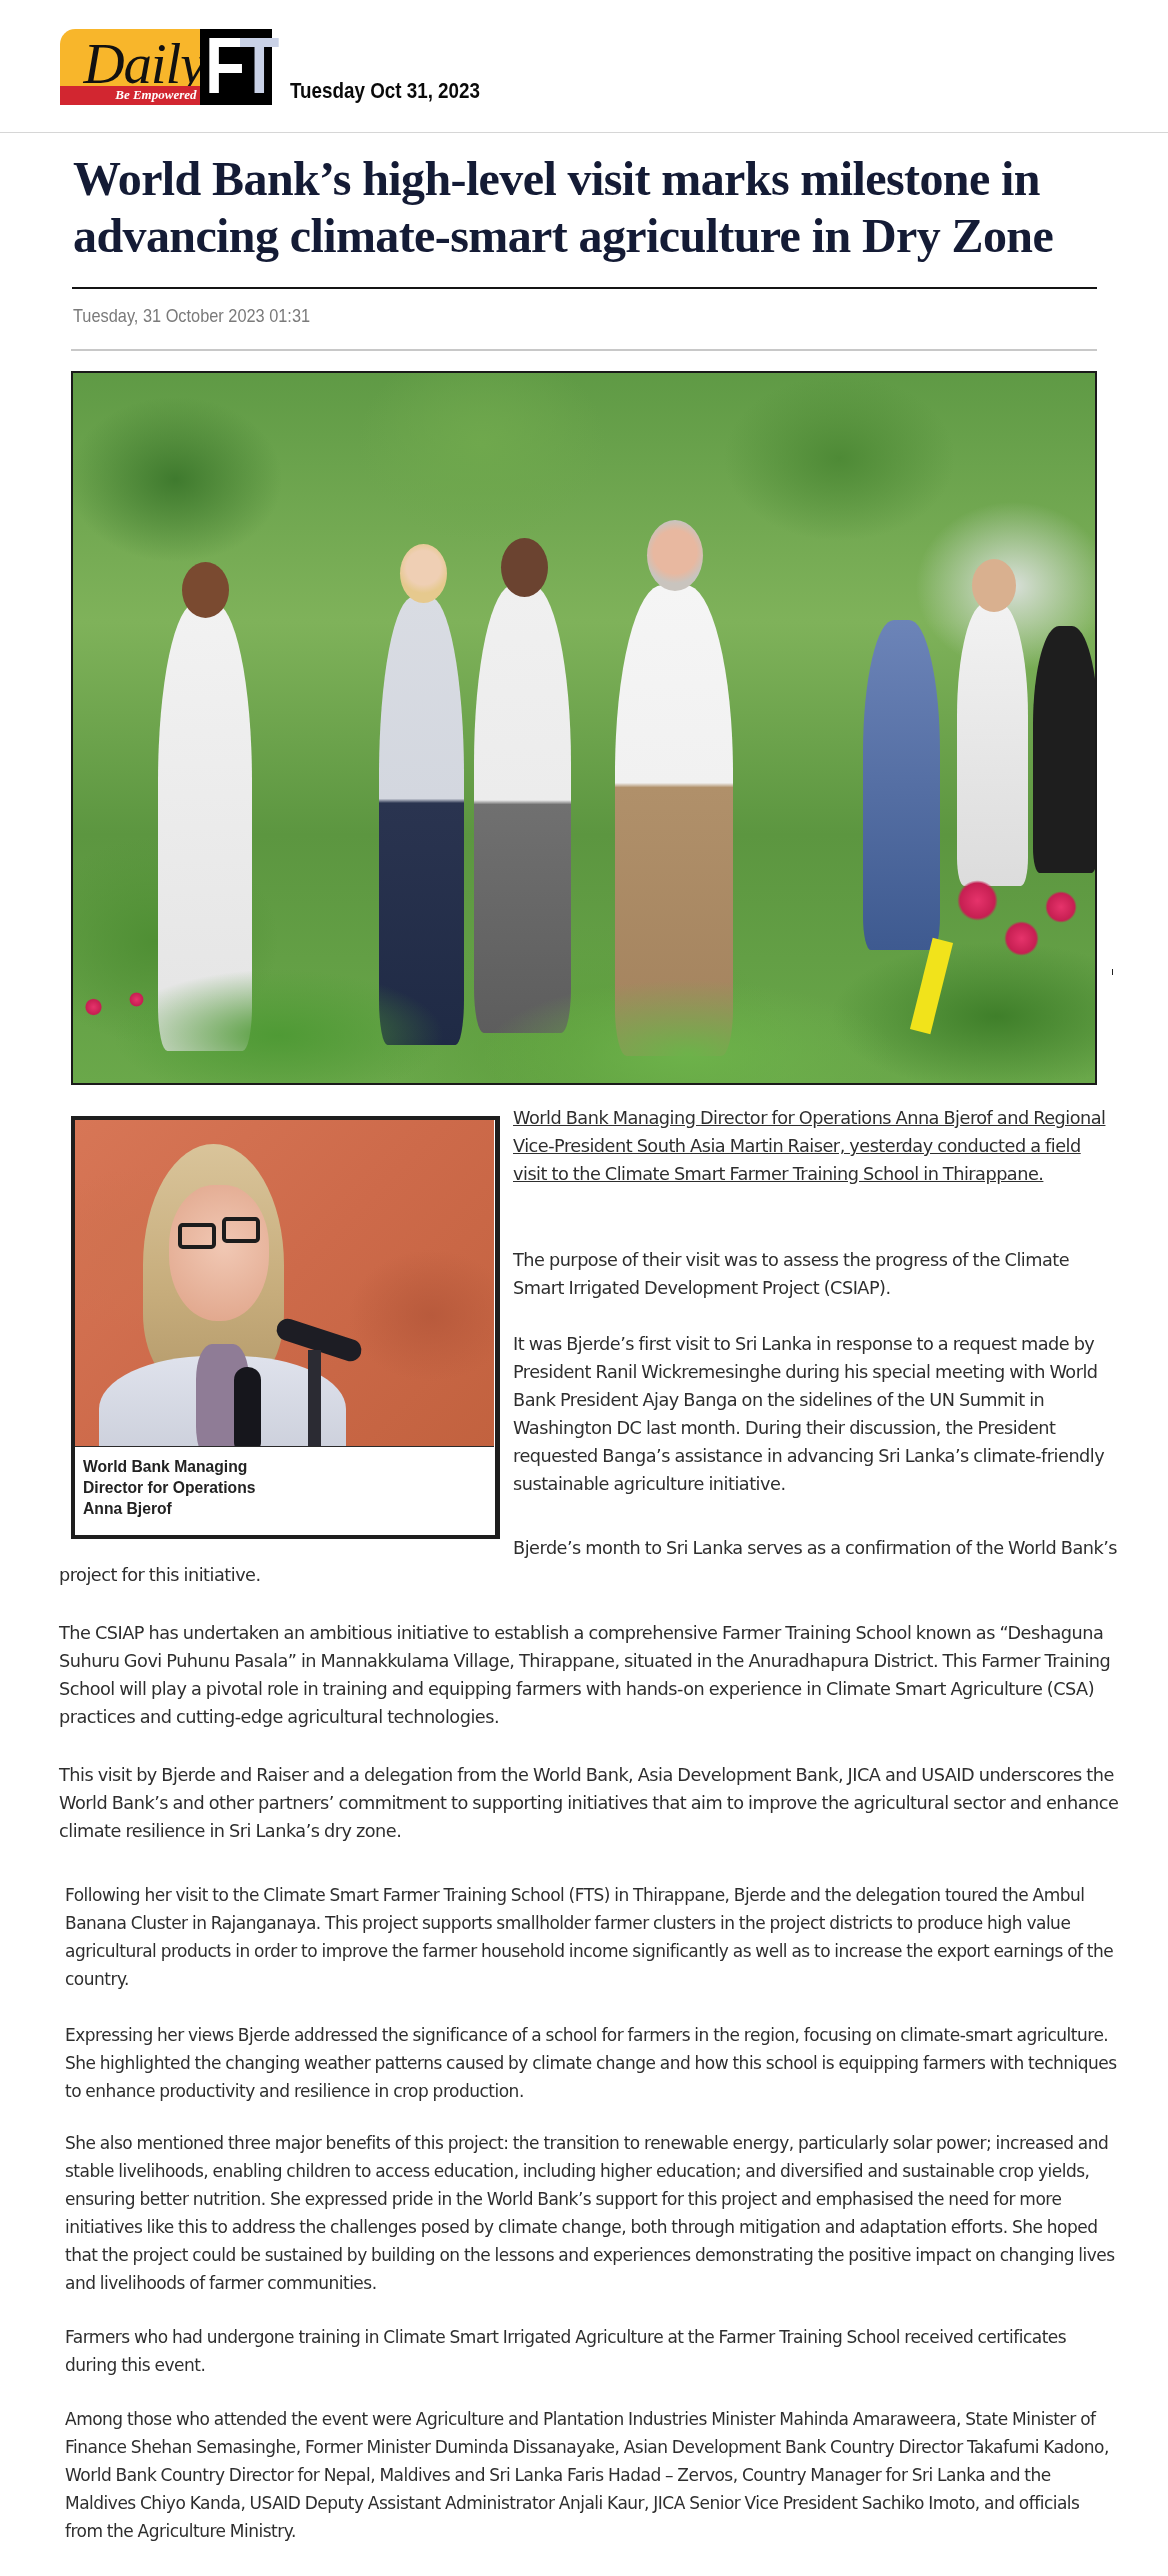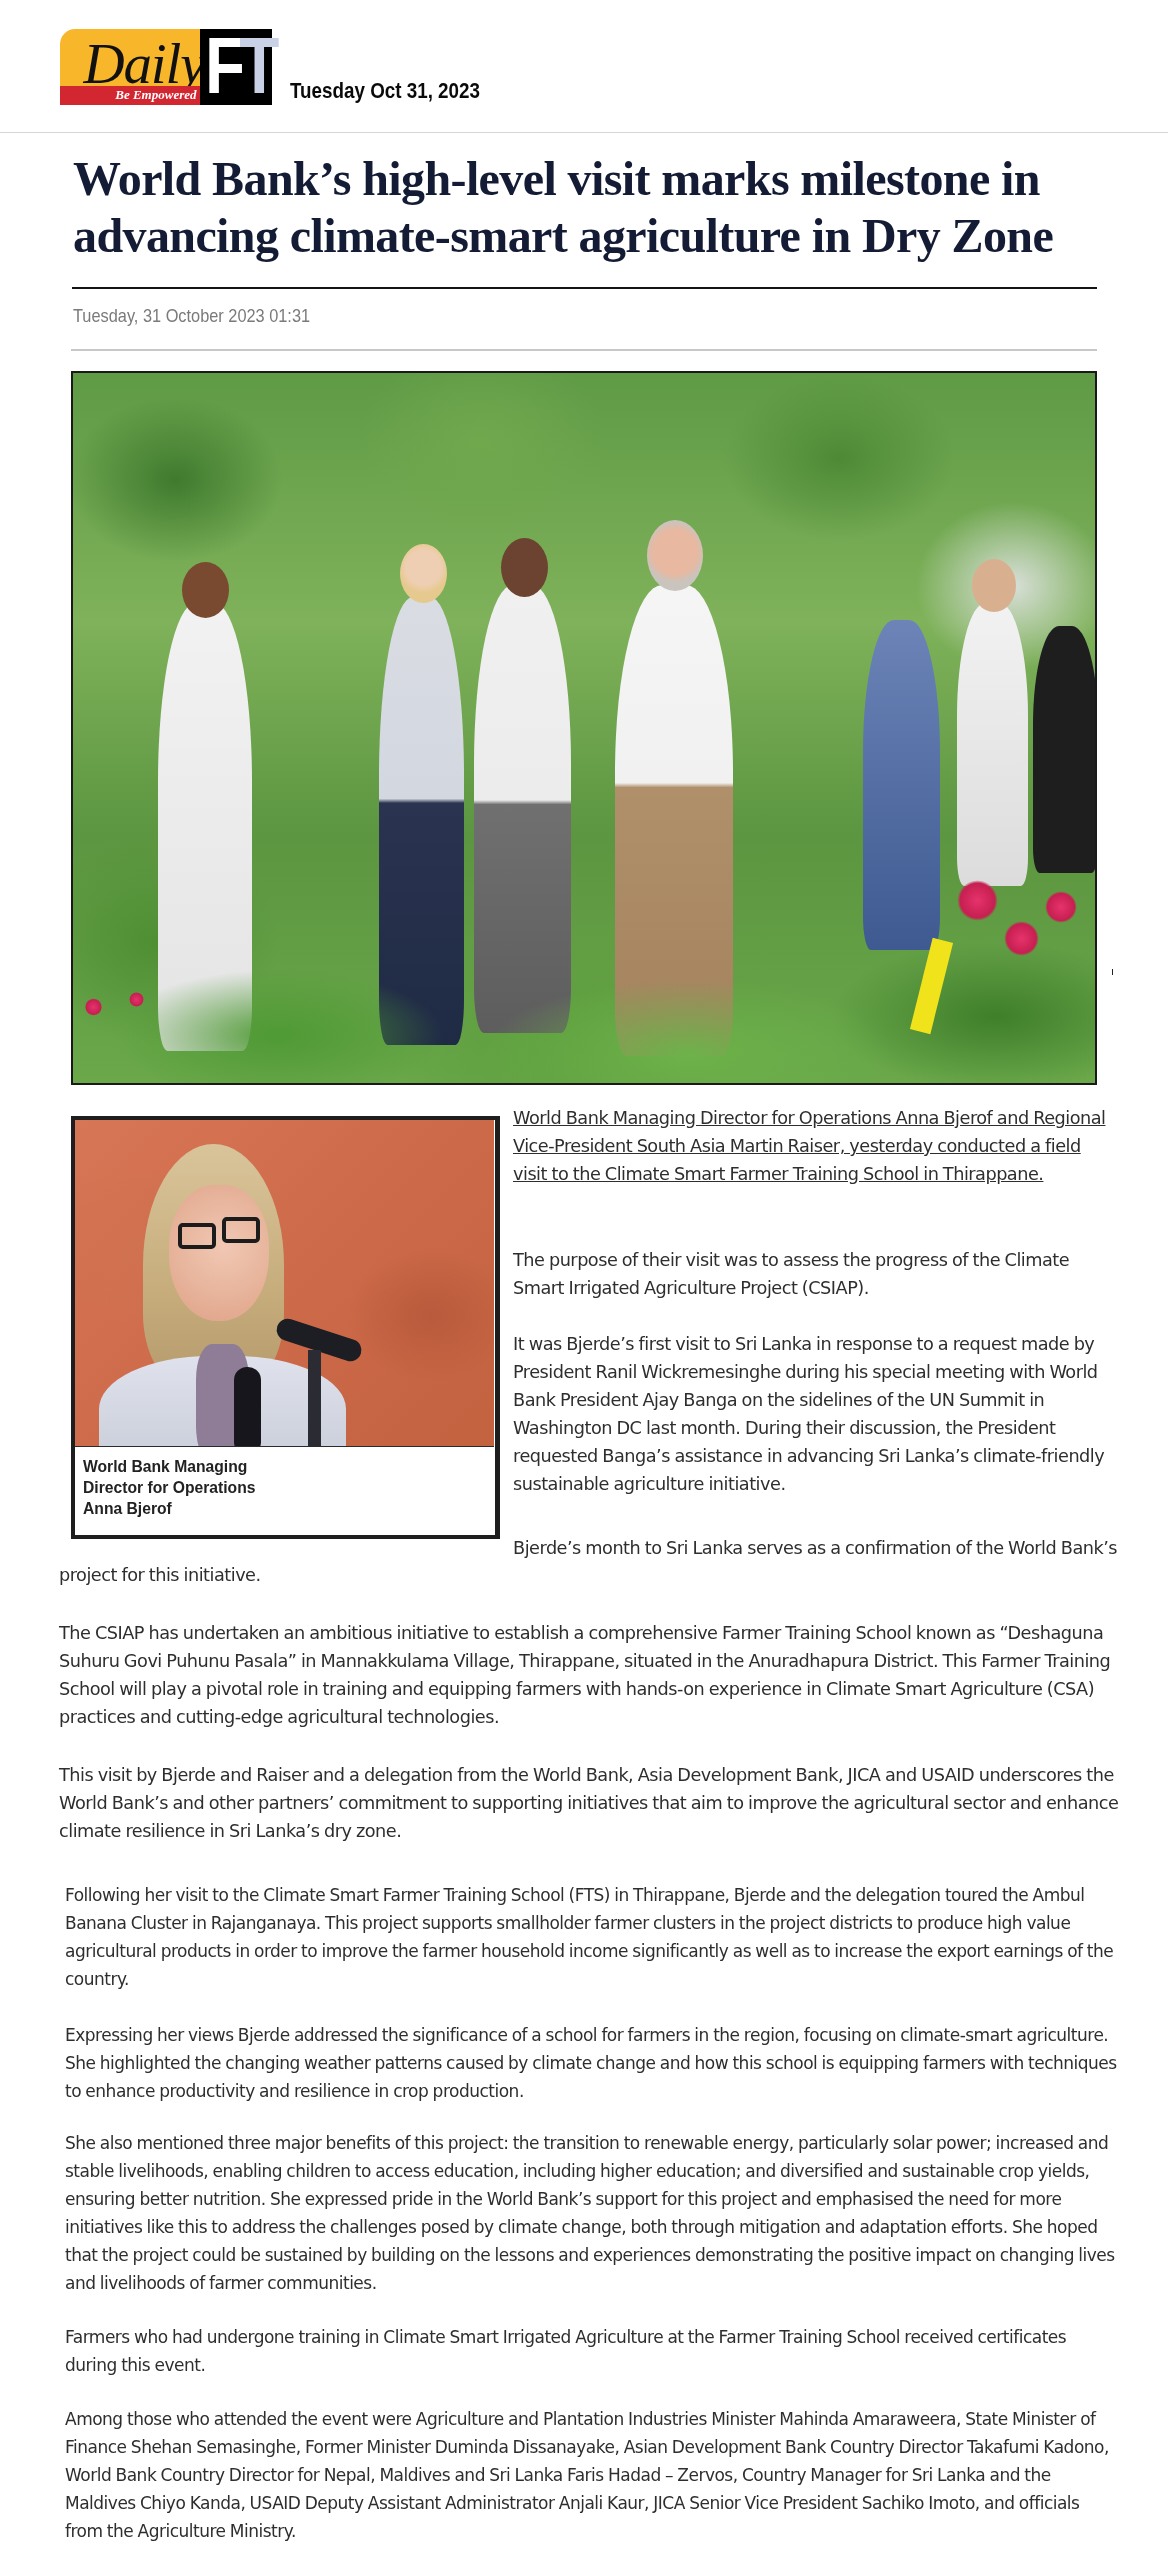--- a/index.html
+++ b/index.html
@@ -226,21 +226,21 @@
     <div style="position:absolute;left:233px;top:230px;width:13px;height:100px;background:#2b2b33;"></div>
   </div>
   <figcaption class="inset-caption">
     <div>World Bank Managing</div>
     <div>Director for Operations</div>
     <div>Anna Bjerof</div>
   </figcaption>
 </figure>
 
 <p class="body-text p-abs para-right" style="top:1104px;text-decoration:underline;">World Bank Managing Director for Operations Anna Bjerof and Regional Vice-President South Asia Martin Raiser, yesterday conducted a field visit to the Climate Smart Farmer Training School in Thirappane.</p>
-<p class="body-text p-abs para-right" style="top:1246px;">The purpose of their visit was to assess the progress of the Climate Smart Irrigated Agriculture Project (CSIAP).</p>
+<p class="body-text p-abs para-right" style="top:1246px;">The purpose of their visit was to assess the progress of the Climate Smart Irrigated Development Project (CSIAP).</p>
 <p class="body-text p-abs para-right" style="top:1330px;">It was Bjerde’s first visit to Sri Lanka in response to a request made by President Ranil Wickremesinghe during his special meeting with World Bank President Ajay Banga on the sidelines of the UN Summit in Washington DC last month. During their discussion, the President requested Banga’s assistance in advancing Sri Lanka’s climate-friendly sustainable agriculture initiative.</p>
 <p class="body-text p-abs para-right" style="top:1534px;white-space:nowrap;">Bjerde’s month to Sri Lanka serves as a confirmation of the World Bank’s</p>
 <p class="body-text p-abs para-full" style="top:1561px;">project for this initiative.</p>
 <p class="body-text p-abs para-full" style="top:1619px;">The CSIAP has undertaken an ambitious initiative to establish a comprehensive Farmer Training School known as “Deshaguna Suhuru Govi Puhunu Pasala” in Mannakkulama Village, Thirappane, situated in the Anuradhapura District. This Farmer Training School will play a pivotal role in training and equipping farmers with hands-on experience in Climate Smart Agriculture (CSA) practices and cutting-edge agricultural technologies.</p>
 <p class="body-text p-abs para-full" style="top:1761px;">This visit by Bjerde and Raiser and a delegation from the World Bank, Asia Development Bank, JICA and USAID underscores the World Bank’s and other partners’ commitment to supporting initiatives that aim to improve the agricultural sector and enhance climate resilience in Sri Lanka’s dry zone.</p>
 <p class="body-text p-abs para-full2" style="top:1881px;">Following her visit to the Climate Smart Farmer Training School (FTS) in Thirappane, Bjerde and the delegation toured the Ambul Banana Cluster in Rajanganaya. This project supports smallholder farmer clusters in the project districts to produce high value agricultural products in order to improve the farmer household income significantly as well as to increase the export earnings of the country.</p>
 <p class="body-text p-abs para-full2" style="top:2021px;">Expressing her views Bjerde addressed the significance of a school for farmers in the region, focusing on climate-smart agriculture. She highlighted the changing weather patterns caused by climate change and how this school is equipping farmers with techniques to enhance productivity and resilience in crop production.</p>
 <p class="body-text p-abs para-full2" style="top:2129px;">She also mentioned three major benefits of this project: the transition to renewable energy, particularly solar power; increased and stable livelihoods, enabling children to access education, including higher education; and diversified and sustainable crop yields, ensuring better nutrition. She expressed pride in the World Bank’s support for this project and emphasised the need for more initiatives like this to address the challenges posed by climate change, both through mitigation and adaptation efforts. She hoped that the project could be sustained by building on the lessons and experiences demonstrating the positive impact on changing lives and livelihoods of farmer communities.</p>
 <p class="body-text p-abs para-full2" style="top:2323px;">Farmers who had undergone training in Climate Smart Irrigated Agriculture at the Farmer Training School received certificates during this event.</p>
 <p class="body-text p-abs para-full2" style="top:2405px;">Among those who attended the event were Agriculture and Plantation Industries Minister Mahinda Amaraweera, State Minister of Finance Shehan Semasinghe, Former Minister Duminda Dissanayake, Asian Development Bank Country Director Takafumi Kadono, World Bank Country Director for Nepal, Maldives and Sri Lanka Faris Hadad – Zervos, Country Manager for Sri Lanka and the Maldives Chiyo Kanda, USAID Deputy Assistant Administrator Anjali Kaur, JICA Senior Vice President Sachiko Imoto, and officials from the Agriculture Ministry.</p>

